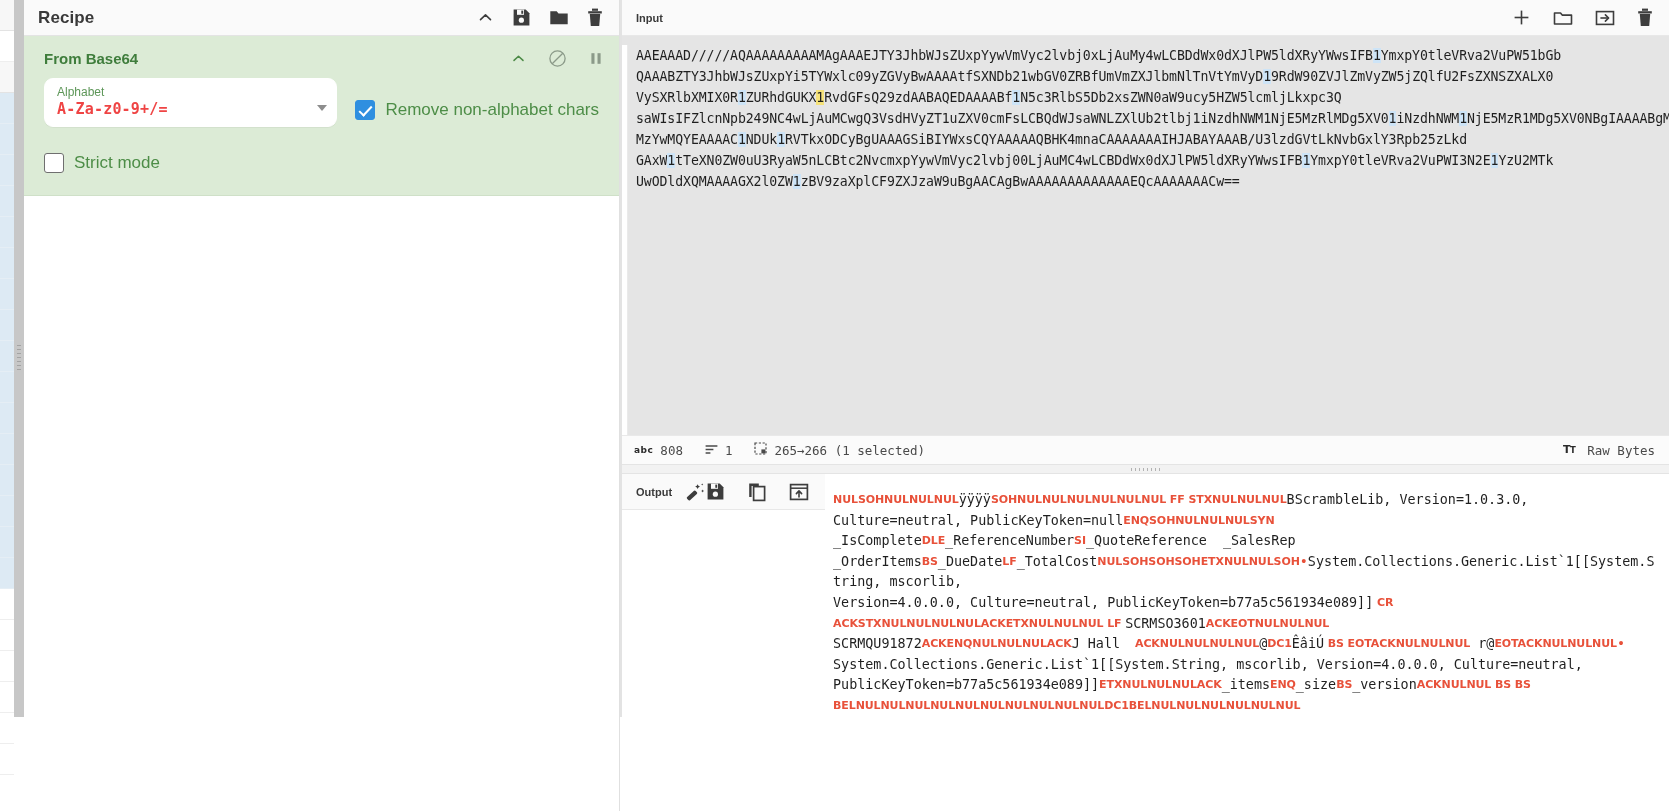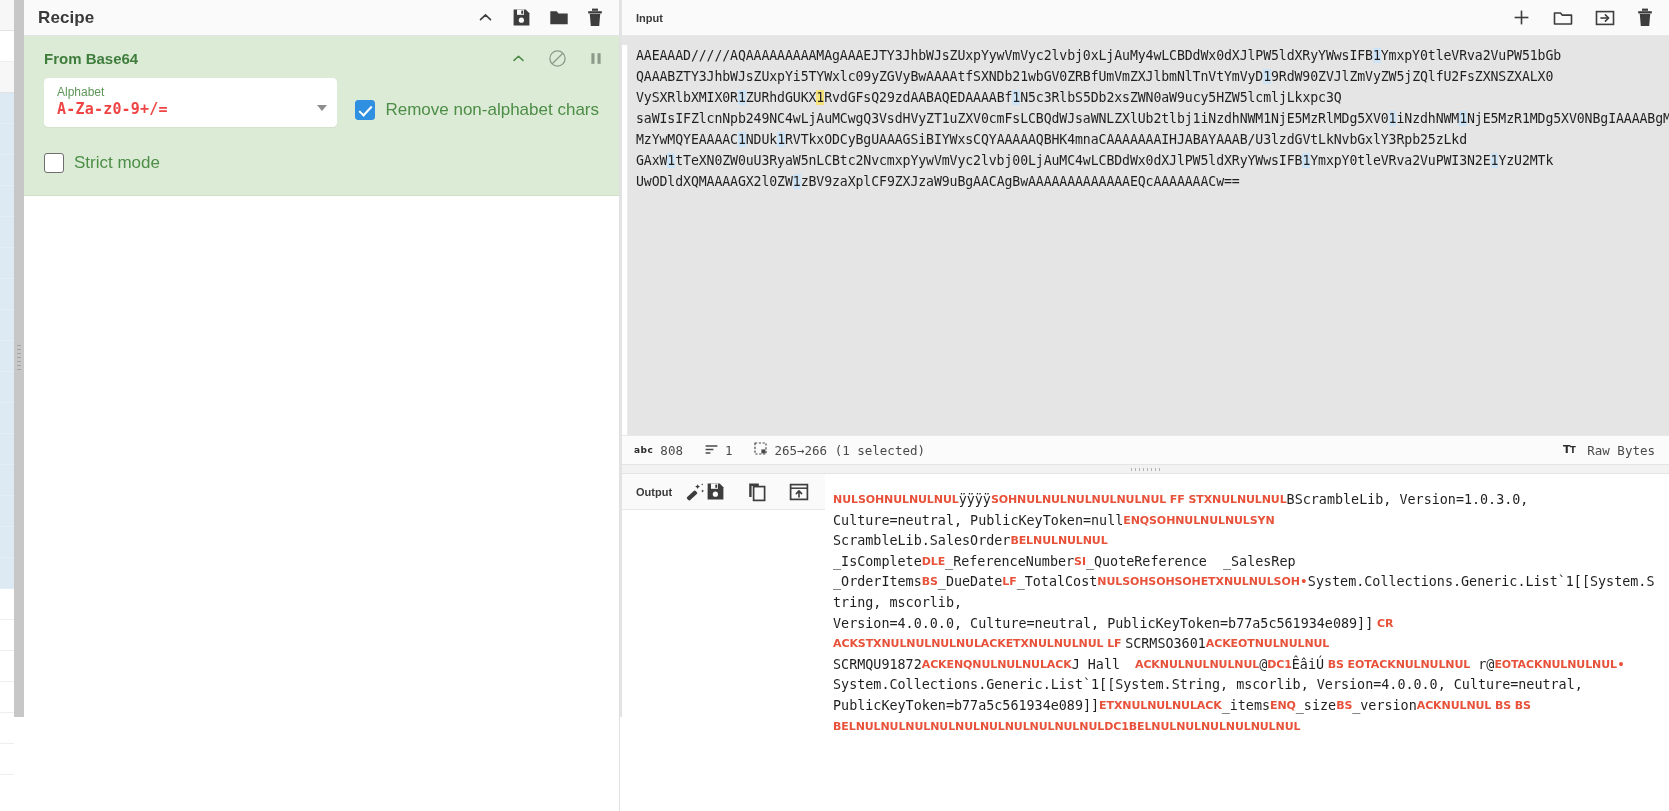--- a/index.html
+++ b/index.html
@@ -126,21 +126,21 @@
     padding: 0 20px;
     display: flex;
     align-items: flex-start;
     gap: 18px;
   }
   .field-wrap {
     position: relative;
     width: 320px;
     background: #ffffff;
     border: 1px solid #ffffff;
-    border-radius: 4px;
+    border-radius: 9px;
     padding: 6px 14px 7px 12px;
     box-shadow: 0 1px 0 rgba(0,0,0,.04);
   }
   .field-label {
     font-size: 12px;
     color: #5d9658;
     line-height: 14px;
     margin-bottom: 1px;
   }
   .field-value {
@@ -575,21 +575,20 @@
               <rect x="1.6" y="2.6" width="16.8" height="14.8" fill="none" stroke="#3d3d3d" stroke-width="1.7"></rect>
               <line x1="1.6" y1="6.2" x2="18.4" y2="6.2" stroke="#3d3d3d" stroke-width="1.5"></line>
               <path d="M10 15V9.2M7.4 11.6 10 8.9l2.6 2.7" fill="none" stroke="#3d3d3d" stroke-width="1.6" stroke-linecap="round" stroke-linejoin="round"></path>
             </svg>
           </span>
         </div>
       </div>
 
       <div class="out-code" id="output-code">
           <div class="out-line"><span class="ctrl">NULSOH</span><span class="ctrl">NULNULNUL</span><span>ÿÿÿÿ</span><span class="ctrl">SOHNULNULNULNULNULNUL FF STXNULNULNUL</span><span>BScrambleLib, Version=1.0.3.0, Culture=neutral, PublicKeyToken=null</span><span class="ctrl">ENQSOHNULNULNULSYN</span></div>
-          <div class="out-line"><span>ScrambleLib.SalesOrder</span><span class="ctrl">BELNULNULNUL</span></div>
           <div class="out-line"><span>_IsComplete</span><span class="ctrl">DLE</span><span>_ReferenceNumber</span><span class="ctrl">SI</span><span>_QuoteReference  _SalesRep</span></div>
           <div class="out-line"><span>_OrderItems</span><span class="ctrl">BS</span><span>_DueDate</span><span class="ctrl">LF</span><span>_TotalCost</span><span class="ctrl">NULSOHSOHSOHETXNULNULSOH</span><span class="dot">•</span><span>System.Collections.Generic.List`1[[System.String, mscorlib,</span></div>
           <div class="out-line"><span>Version=4.0.0.0, Culture=neutral, PublicKeyToken=b77a5c561934e089]]</span><span class="ctrl"> CR ACKSTXNULNULNULNULACKETXNULNULNUL LF </span><span>SCRMSO3601</span><span class="ctrl">ACKEOTNULNULNUL</span></div>
           <div class="out-line"><span>SCRMQU91872</span><span class="ctrl">ACKENQNULNULNULACK</span><span>J Hall</span><span class="ctrl">    ACKNULNULNULNUL</span><span>@</span><span class="ctrl">DC1</span><span>ÊâiÚ</span><span class="ctrl"> BS EOTACKNULNULNUL</span><span> r@</span><span class="ctrl">EOTACKNULNULNUL</span><span class="dot">•</span></div>
           <div class="out-line"><span>System.Collections.Generic.List`1[[System.String, mscorlib, Version=4.0.0.0, Culture=neutral,</span></div>
           <div class="out-line"><span>PublicKeyToken=b77a5c561934e089]]</span><span class="ctrl">ETXNULNULNULACK</span><span>_items</span><span class="ctrl">ENQ</span><span>_size</span><span class="ctrl">BS</span><span>_version</span><span class="ctrl">ACKNULNUL BS BS    BELNULNULNULNULNULNULNULNULNULNULDC1BELNULNULNULNULNULNUL</span></div>
         </div>
     </div>
   </div>
 </div>

